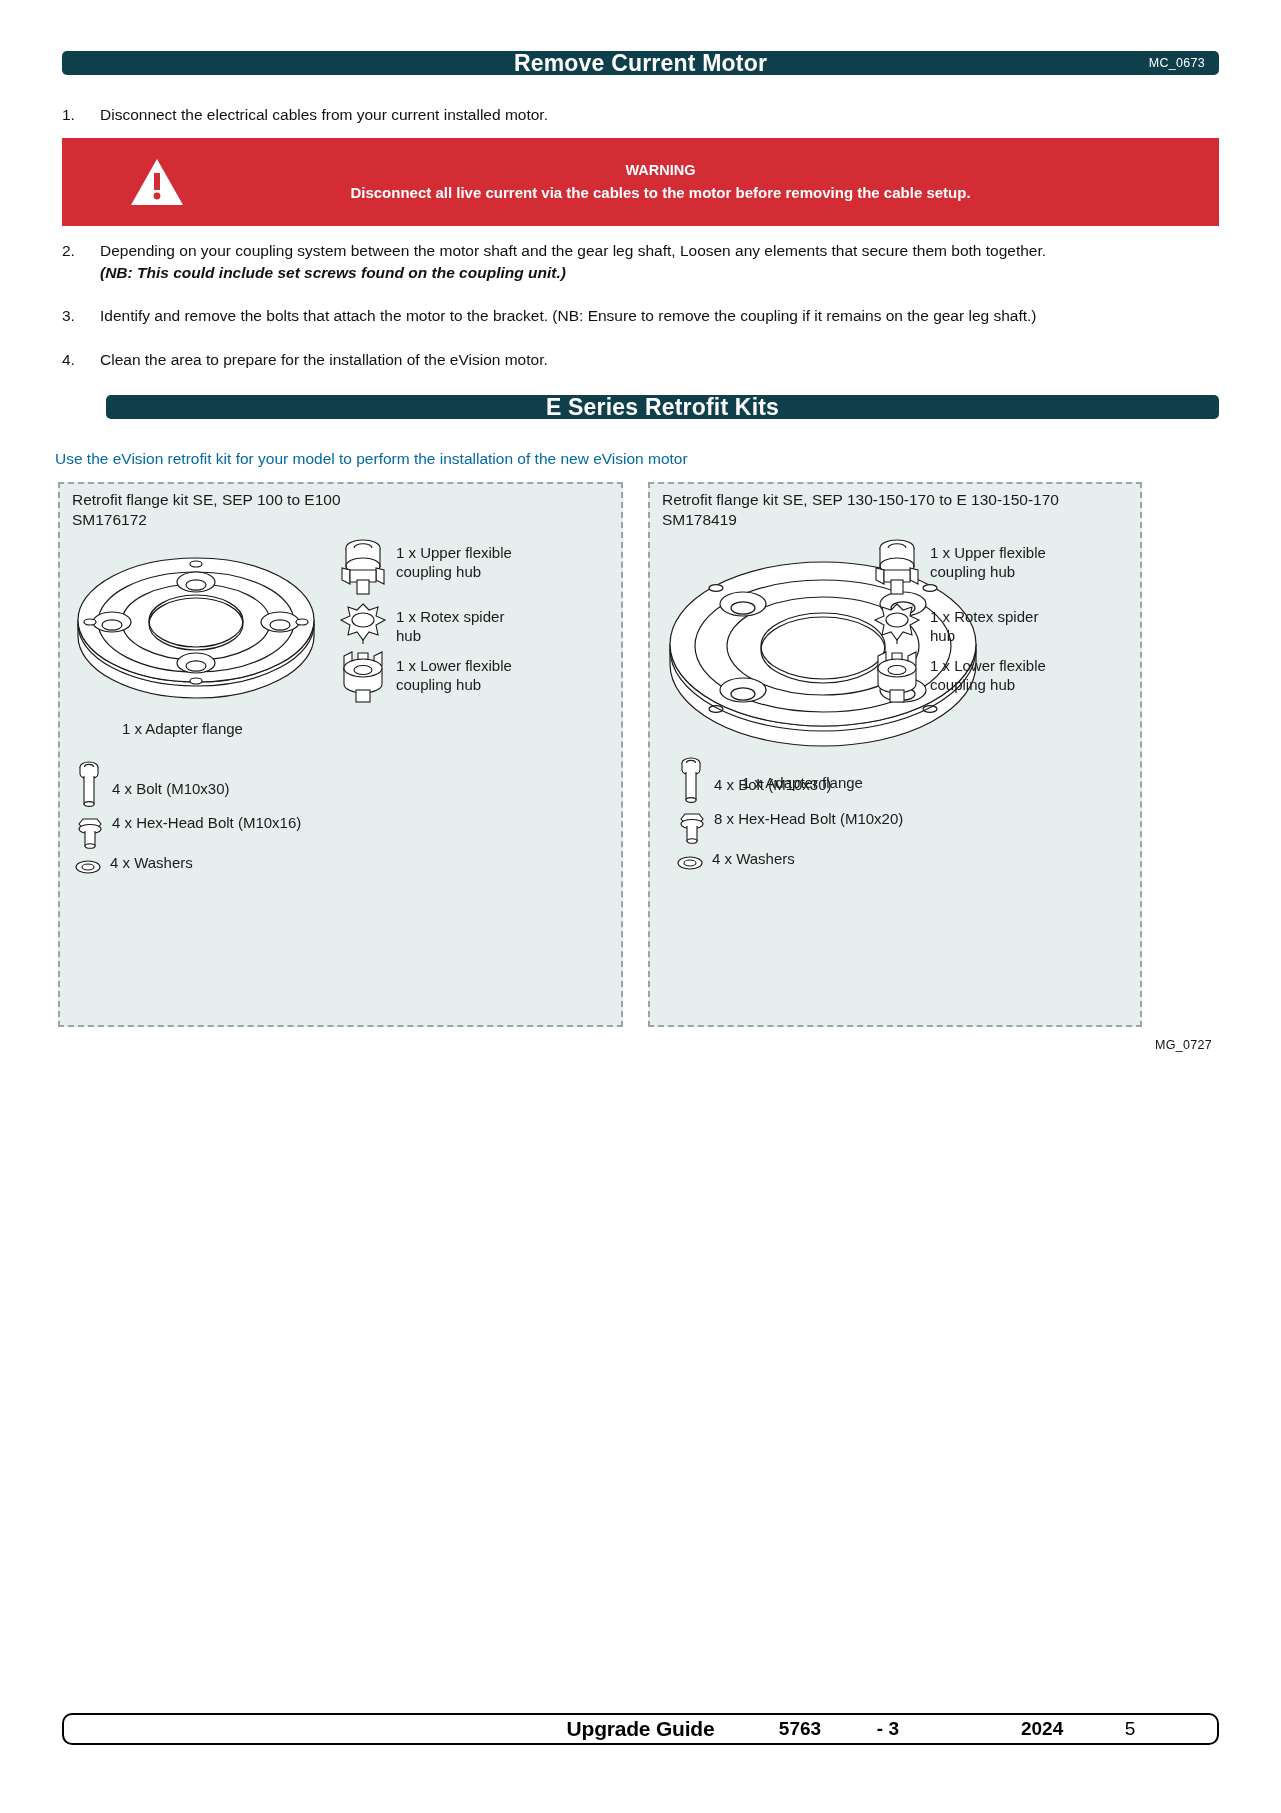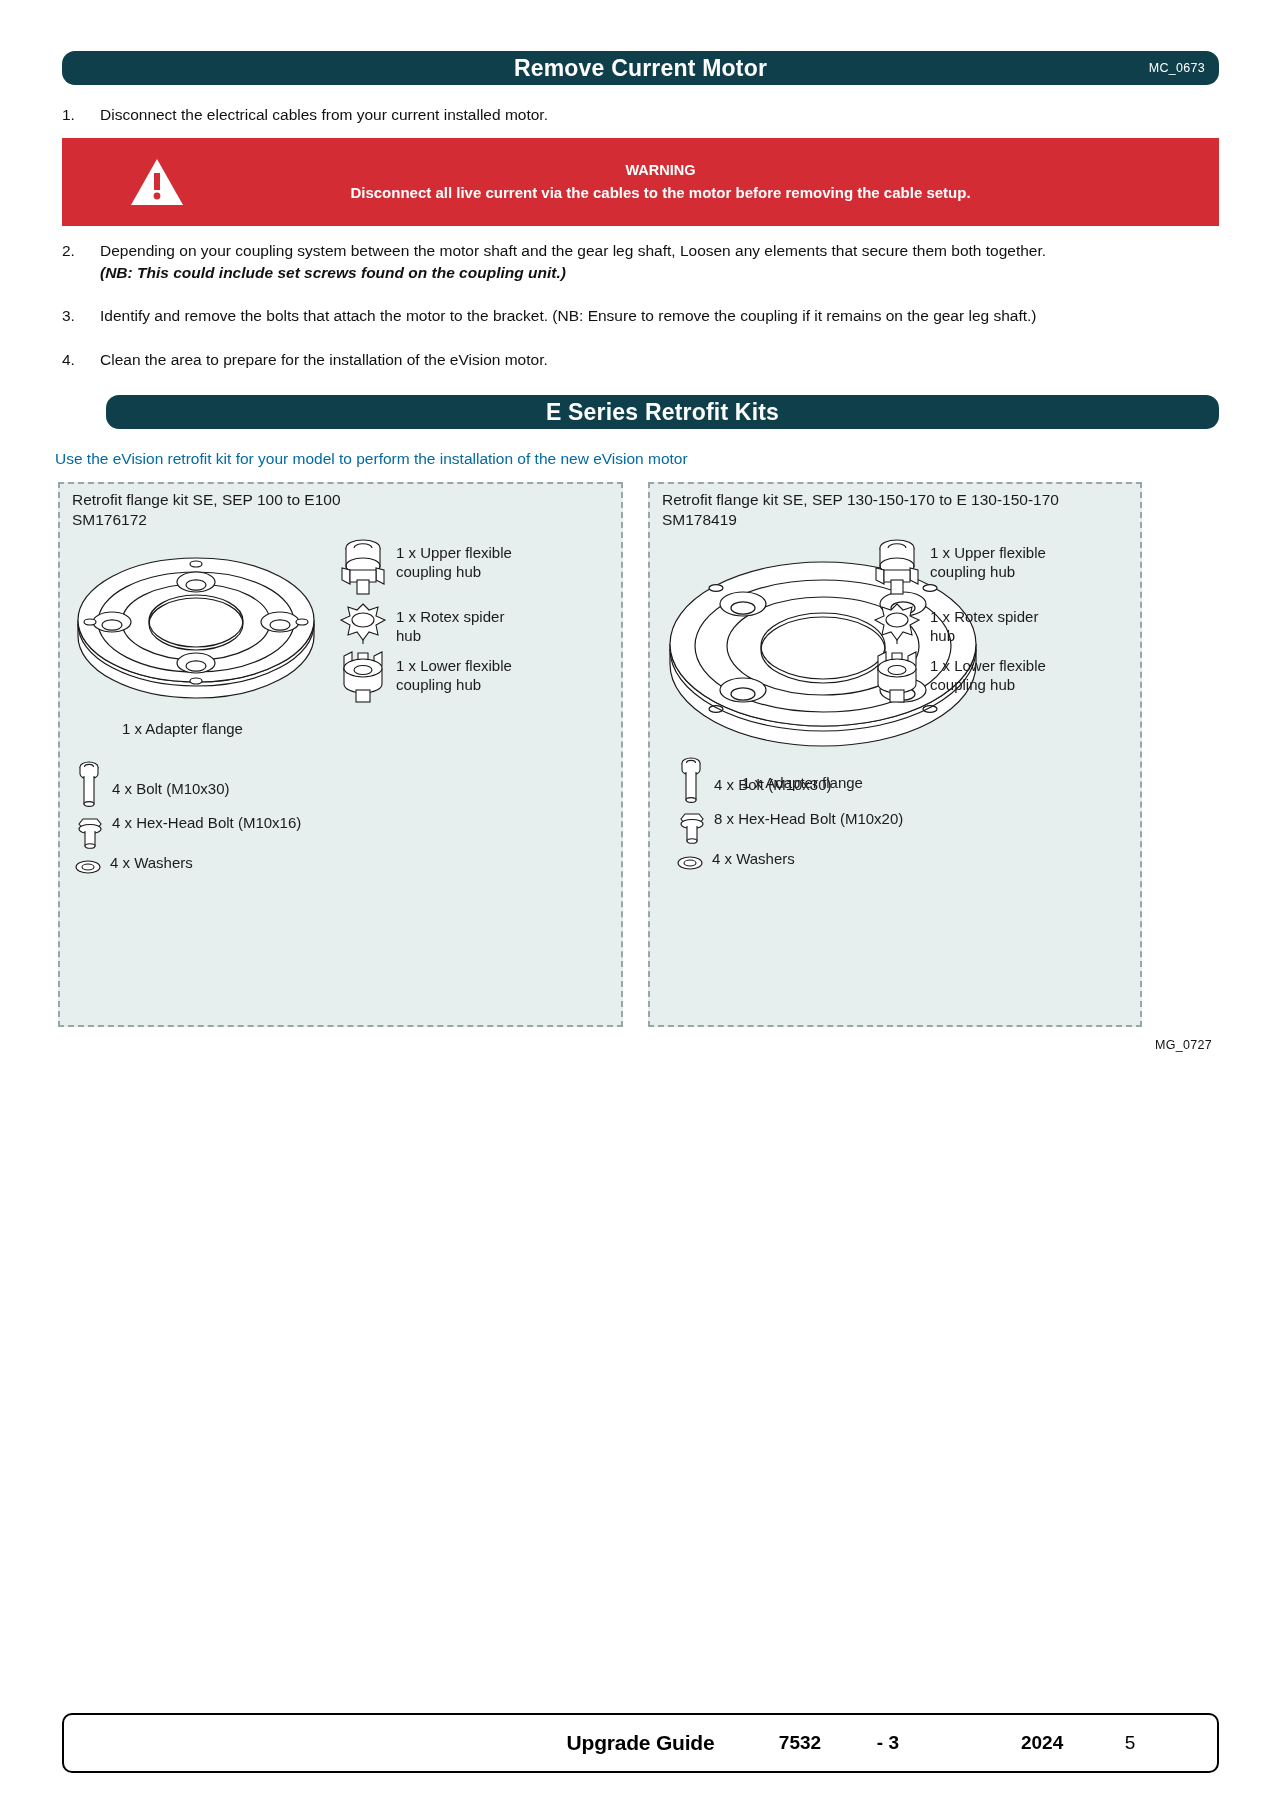--- a/index.html
+++ b/index.html
@@ -10,23 +10,23 @@
     color:#000;
     position:relative;
     overflow:hidden;
   }
   .page{position:absolute;inset:0;}
 
   
   .banner{
     position:absolute;
     left:62px;right:62px;
-    height:34px;
+    height:24px;
     background:#0e3f4b;
-    border-radius:13px;
+    border-radius:5px;
     display:flex;align-items:center;justify-content:center;
   }
   .banner-title{
     color:#fff;
     font-weight:bold;
     font-size:23px;
     letter-spacing:.2px;
     font-family:"Liberation Sans", sans-serif;
   }
   .banner-code{
@@ -73,21 +73,21 @@
 
   .art{position:absolute;}
 
   .fig-code{
     position:absolute;font-size:12.5px;color:#111;letter-spacing:.3px;
   }
 
   
   .footer{
     position:absolute;left:62px;right:62px;
-    height:60px;
+    height:32px;
     border:2px solid #000;
     border-radius:10px;
     box-sizing:border-box;
     background:#fff;
     display:flex;align-items:center;
   }
   .f-title{
     position:absolute;left:50%;transform:translateX(-50%);
     font-weight:bold;font-size:21px;letter-spacing:-0.2px;
   }
@@ -384,19 +384,19 @@
         </g>
       </svg>
     </div>
     <div class="cap" style="left:62px;top:366px;">4 x Washers</div>
   </div>
 
   <div class="fig-code" style="left:1155px;top:1038px;">MG_0727</div>
 
   <div class="footer" style="top:1713px;">
     <span class="f-title">Upgrade Guide</span>
-    <span class="f-doc">7532</span>
+    <span class="f-doc">5763</span>
     <span class="f-rev">- 3</span>
     <span class="f-year">2024</span>
     <span class="f-page">5</span>
   </div>
 
 </div>
 
 </body></html>

